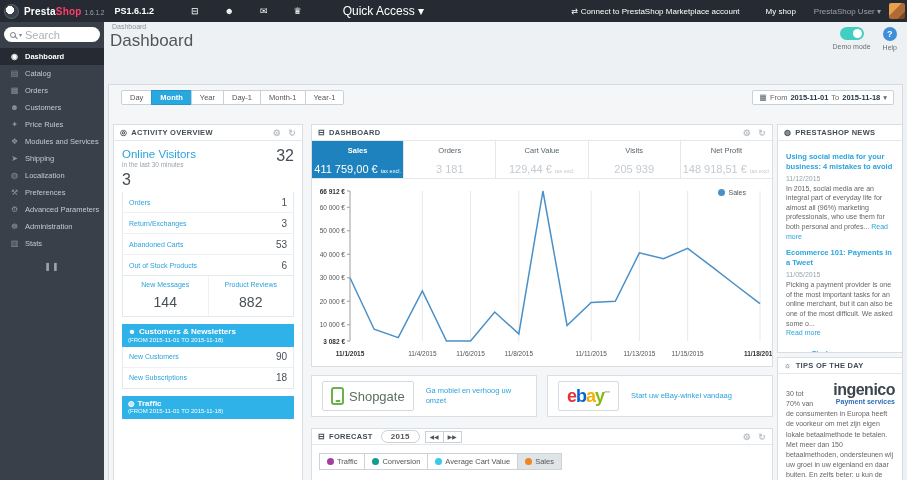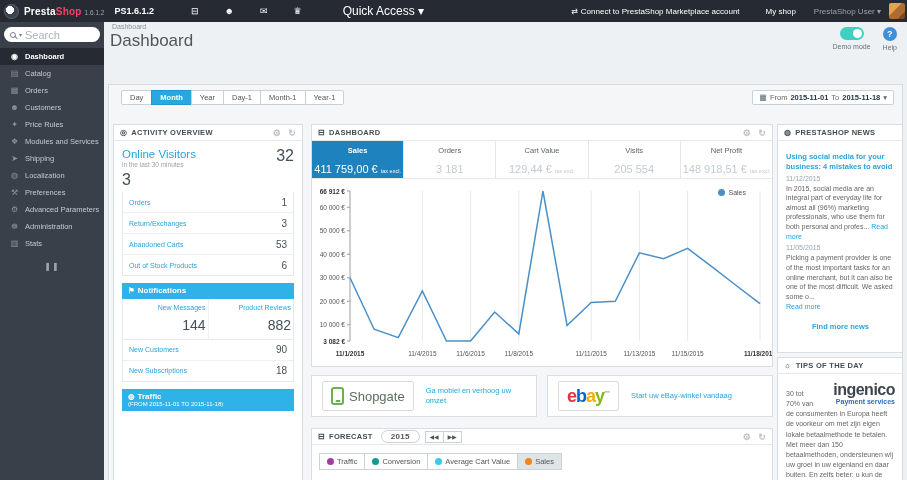--- a/index.html
+++ b/index.html
@@ -72,21 +72,21 @@
   .metric .val { font-size:16px; color:#454f57; line-height:1; }
   .secbar { background:#2eb2e7; color:#fff; font-size:8px; font-weight:bold; padding:3px 6px; margin-top:7px; line-height:1.2; }
   .secbar .sicon { margin-right:3px; font-size:7.5px; }
   .secbar .ssub { display:block; font-size:6px; font-weight:normal; }
   .rows { border:1px solid #e4e9ec; border-top:none; background:#fff; }
   .row { display:flex; justify-content:space-between; align-items:center; padding:4.5px 6px; border-bottom:1px solid #eef1f3; }
   .row:last-child { border-bottom:none; }
   .rlab { color:#2ba3dc; font-size:7px; cursor:pointer; }
   .rval { color:#454f57; font-size:10px; }
   .notif-cols { display:flex; border:1px solid #e4e9ec; border-top:none; background:#fff; }
-  .ncol { flex:1; text-align:right; padding:5px 2px 6px; }
+  .ncol { flex:1; text-align:center; padding:5px 2px 6px; }
   .ncol:first-child { border-right:1px solid #eef1f3; }
   .nlab { color:#2ba3dc; font-size:7px; cursor:pointer; }
   .nval { color:#454f57; font-size:14px; margin-top:6px; }
 
   
   .panel-dash { left:202px; top:39px; width:462px; height:243px; }
   .tabs { display:flex; border-bottom:1px solid #e3e8eb; height:38px; }
   .tab { flex:1; border-right:1px solid #e3e8eb; text-align:center; padding-top:5px; cursor:pointer; }
   .tab:last-child { border-right:none; }
   .tlab { font-size:7.5px; color:#5a656d; }
@@ -291,32 +291,32 @@
         <div class="row">
             <span class="rlab">Abandoned Carts</span>
             <span class="rval">53</span>
           </div>
         <div class="row">
             <span class="rlab">Out of Stock Products</span>
             <span class="rval">6</span>
           </div>
       </div>
 
-      <div class="secbar"><span class="sicon">⚑</span><span>Notifications</span></div>
       <div class="notif-cols">
         <div class="ncol">
             <div class="nlab">New Messages</div>
             <div class="nval">144</div>
           </div>
         <div class="ncol">
             <div class="nlab">Product Reviews</div>
             <div class="nval">882</div>
           </div>
       </div>
 
+      <div class="secbar"><span class="sicon">☻</span><span>Customers &amp; Newsletters</span><span class="ssub">(FROM 2015-11-01 TO 2015-11-18)</span></div>
       <div class="rows">
         <div class="row">
             <span class="rlab">New Customers</span>
             <span class="rval">90</span>
           </div>
         <div class="row">
             <span class="rlab">New Subscriptions</span>
             <span class="rval">18</span>
           </div>
       </div>
@@ -343,21 +343,21 @@
       <div class="tab">
           <div class="tlab">Orders</div>
           <div class="tval"><span>3 181</span></div>
         </div>
       <div class="tab">
           <div class="tlab">Cart Value</div>
           <div class="tval"><span>129,44 €</span> <span class="tsuf">tax excl.</span></div>
         </div>
       <div class="tab">
           <div class="tlab">Visits</div>
-          <div class="tval"><span>205 554</span></div>
+          <div class="tval"><span>205 939</span></div>
         </div>
       <div class="tab">
           <div class="tlab">Net Profit</div>
           <div class="tval"><span>148 918,51 €</span> <span class="tsuf">tax excl.</span></div>
         </div>
     </div>
     <div class="chart-wrap">
       <svg id="sales-chart" width="460" height="186">
           <line class="grid" x1="38" y1="12" x2="38" y2="162"></line>
           <line class="grid" x1="110.3529411764706" y1="12" x2="110.3529411764706" y2="162"></line>
@@ -451,20 +451,21 @@
 
   <div class="panel panel-news">
     <div class="phead">
       <span class="picon">◍</span>
       <span>PRESTASHOP NEWS</span>
     </div>
     <div class="news-body-wrap">
       <div class="news-title">Using social media for your business: 4 mistakes to avoid</div>
       <div class="news-date">11/12/2015</div>
       <div class="news-text"><span>In 2015, social media are an integral part of everyday life for almost all (96%) marketing professionals, who use them for both personal and profes... </span><span class="read-more">Read more</span></div>
+      <div class="news-title">Ecommerce 101: Payments in a Tweet</div>
       <div class="news-date">11/05/2015</div>
       <div class="news-text"><span>Picking a payment provider is one of the most important tasks for an online merchant, but it can also be one of the most difficult. We asked some o... </span><br><span class="read-more">Read more</span></div>
       <div class="find-more">Find more news</div>
     </div>
   </div>
 
   <div class="panel panel-tips">
     <div class="phead">
       <span class="picon">☼</span>
       <span>TIPS OF THE DAY</span>

